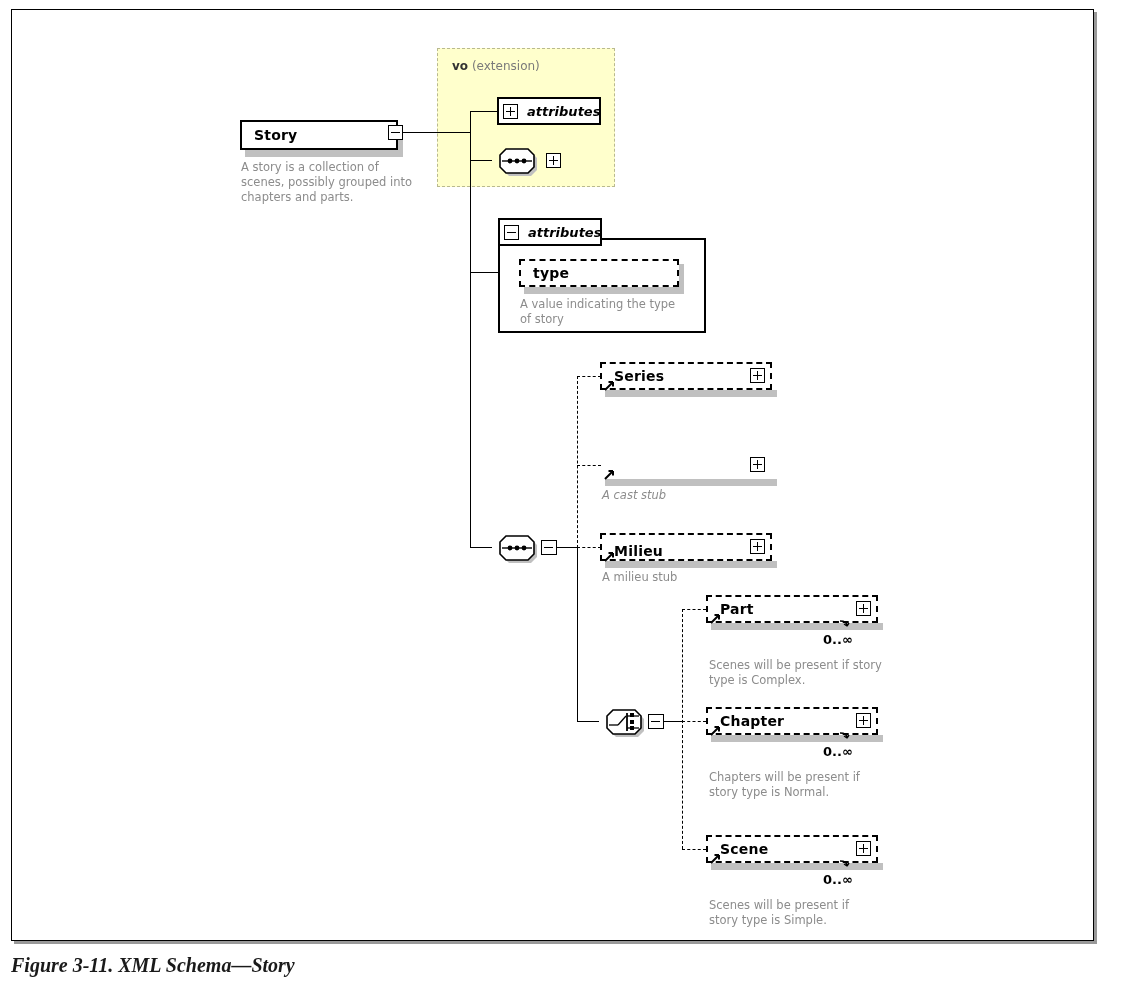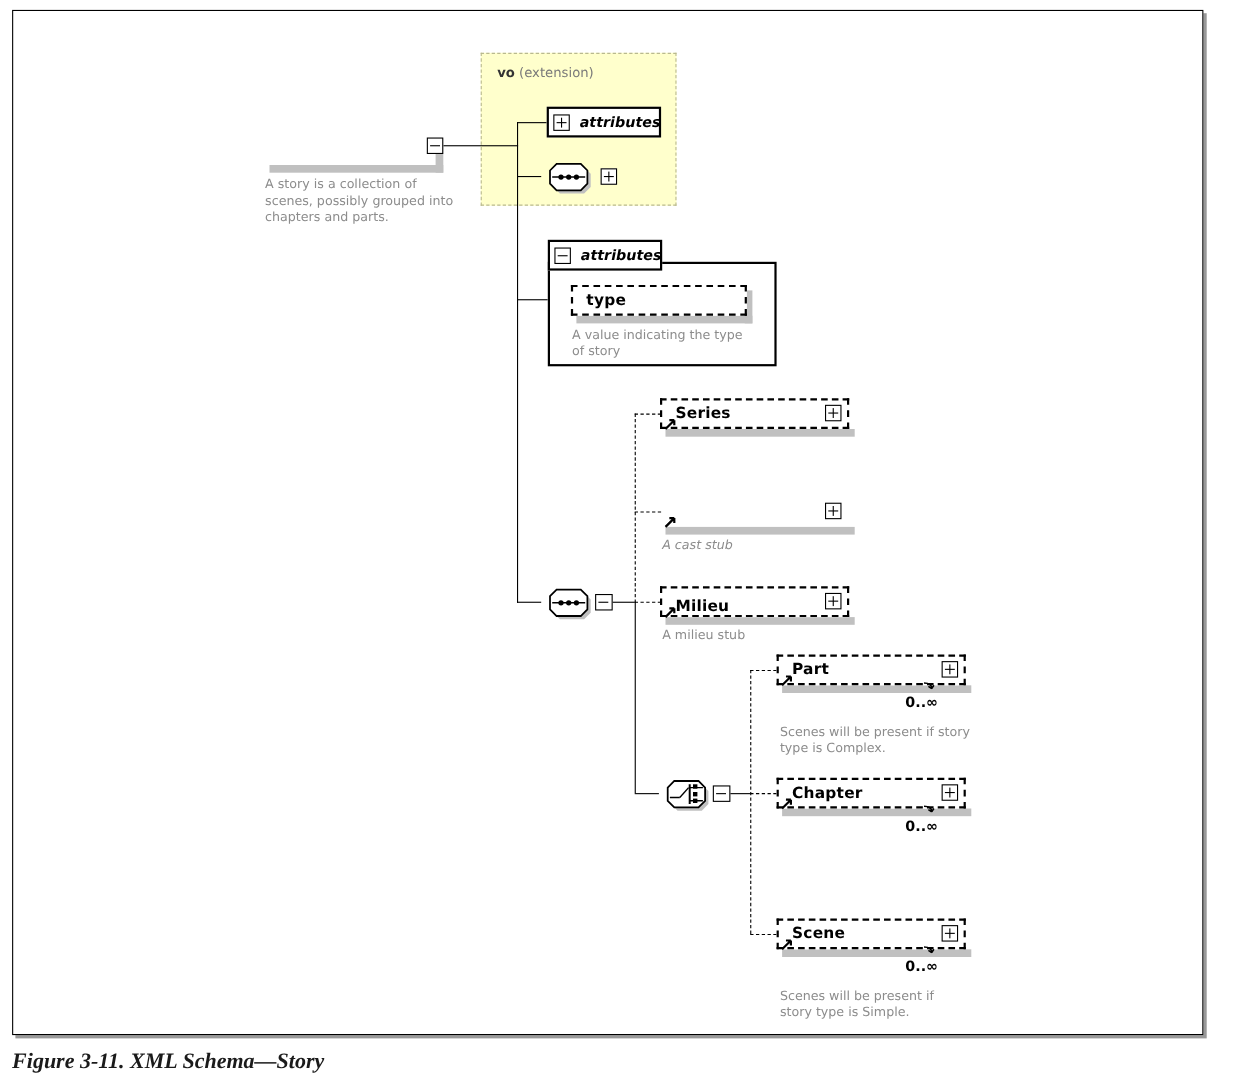--- a/index.html
+++ b/index.html
@@ -241,20 +241,23 @@
     <div class="line-h" style="left:565px; top:711px; width:22px;"></div>
 
     <div class="line-h" style="left:641px; top:711px; width:29px;"></div>
     <div class="dash-v" style="left:670px; top:599px; height:240px;"></div>
     <div class="dash-h" style="left:670px; top:599px; width:24px;"></div>
     <div class="dash-h" style="left:670px; top:711px; width:24px;"></div>
     <div class="dash-h" style="left:670px; top:839px; width:24px;"></div>
 
     <div class="node-shadow" style="left:233px; top:140px; width:158px; height:7px;"></div>
     <div class="node-shadow" style="left:384px; top:116px; width:7px; height:31px;"></div>
+    <div class="node-box solid" style="left:228px; top:110px; width:158px; height:30px;">
+      <span class="node-label">Story</span>
+    </div>
     <div class="toggle-box" style="left:376px; top:115px;"></div>
     <div class="node-desc" style="left:229px; top:150px; width:190px;">A story is a collection of
 scenes, possibly grouped into
 chapters and parts.</div>
 
     <div class="node-box solid" style="left:485px; top:87px; width:104px; height:28px;">
       <span class="attrs-title" style="font-size:13px; font-style:italic; font-weight:bold; margin-left:28px;">attributes</span>
     </div>
     <div class="toggle-box plus" style="left:491px; top:94px;"></div>
 
@@ -372,20 +375,22 @@
           <path d="M1 11 L9 3 M9 3 L4.5 3 M9 3 L9 7.5" stroke="#000000" stroke-width="2" fill="none"></path>
         </svg>
     </div>
     <div class="toggle-box plus" style="left:844px; top:703px;"></div>
     <div class="repeat-mark" style="left:826px; top:718px;">
       <svg width="16" height="12" viewBox="0 0 16 12">
           <path d="M2 2 Q9 2 9 7 M9 7 L6 5 M9 7 L11 4" stroke="#000000" stroke-width="1.4" fill="none"></path>
         </svg>
     </div>
     <div class="occurs" style="left:811px; top:734px;">0..∞</div>
+    <div class="node-desc" style="left:697px; top:760px; width:200px;">Chapters will be present if
+story type is Normal.</div>
 
     <div class="node-shadow" style="left:699px; top:853px; width:172px; height:7px;"></div>
     <div class="node-box dashed" style="left:694px; top:825px; width:172px; height:28px;">
       <span class="node-label">Scene</span>
     </div>
     <div class="ref-arrow" style="left:698px; top:839px;">
       <svg width="12" height="12" viewBox="0 0 12 12">
           <path d="M1 11 L9 3 M9 3 L4.5 3 M9 3 L9 7.5" stroke="#000000" stroke-width="2" fill="none"></path>
         </svg>
     </div>

